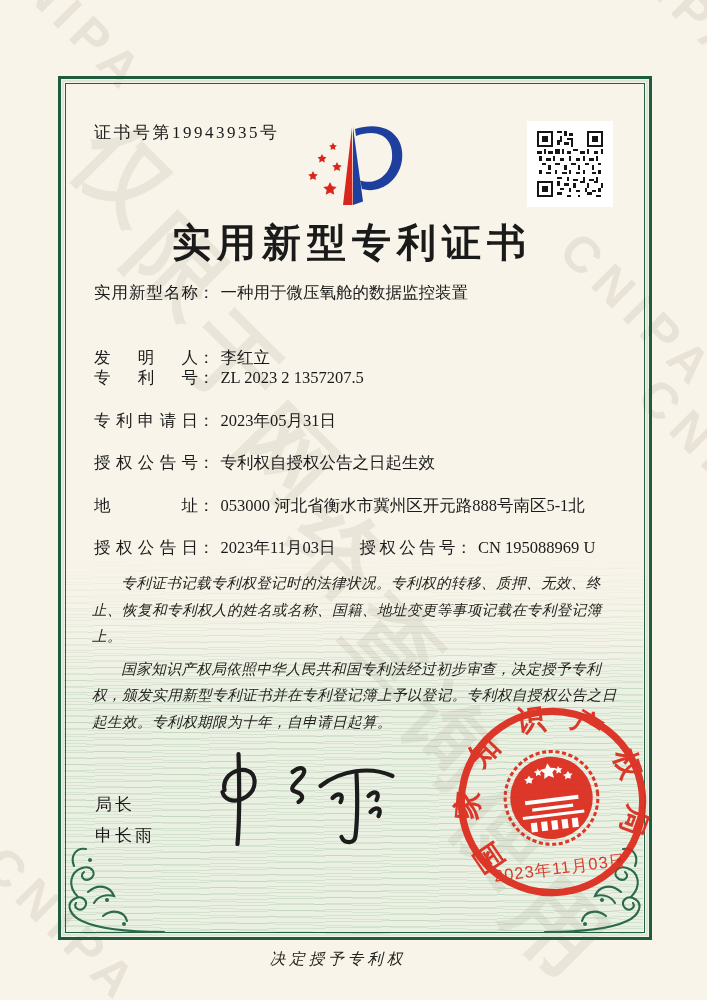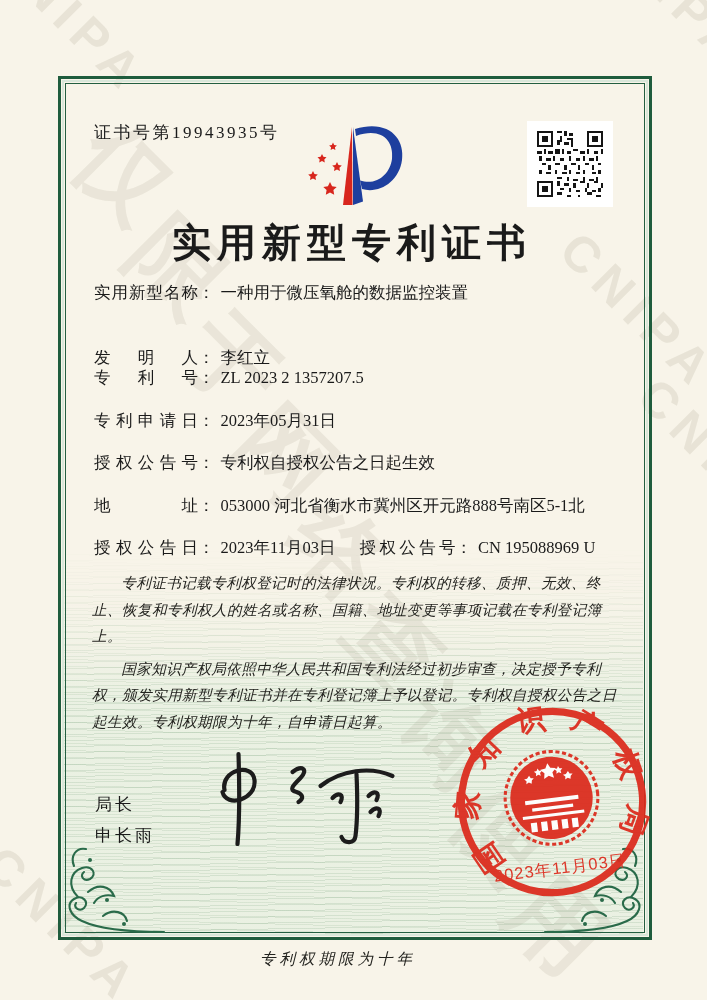--- a/index.html
+++ b/index.html
@@ -222,15 +222,15 @@
         <path d="m110 66 1.2 2.4 2.7.4-2 1.9.5 2.7-2.4-1.3-2.4 1.3.5-2.7-2-1.9 2.7-.4z"></path>
         <path d="M74 96h52v4H74z"></path>
         <path d="M80 104h40v3H80z"></path>
         <path d="M70 111h60v3H70z"></path>
         <path d="M77 118h6v9h-6zM87 118h6v9h-6zM97 118h6v9h-6zM107 118h6v9h-6zM117 118h6v9h-6z"></path>
       </g>
     </g>
     <text x="100" y="170" text-anchor="middle" font-size="16" fill="#dc2a1c" letter-spacing="1" font-family="Liberation Sans, sans-serif">2023年11月03日</text>
   </svg>
 
-  <div class="note">专利权期限为十年</div>
+  <div class="note">决定授予专利权</div>
 
 </div>
 
 </body></html>

